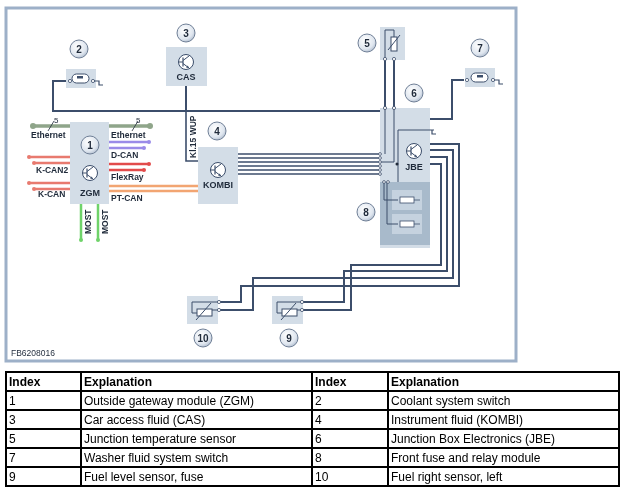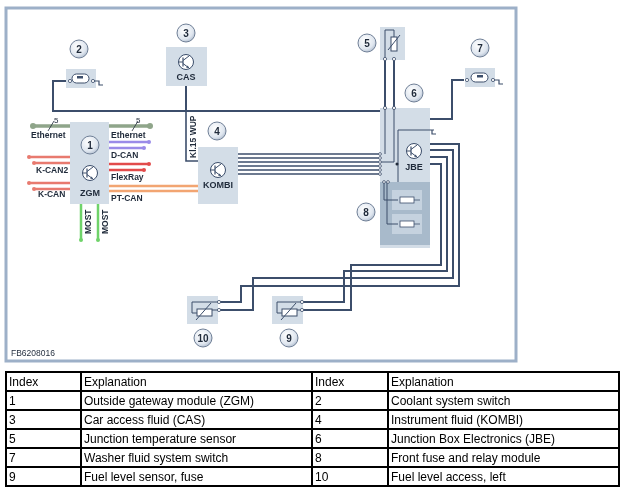--- a/index.html
+++ b/index.html
@@ -19,21 +19,21 @@
   .lbl { font-family: "Liberation Sans", sans-serif; font-size: 8.5px; font-weight: bold; fill: #1f2a3a; }
   .lbl-sm { font-family: "Liberation Sans", sans-serif; font-size: 8px; fill: #1f2a3a; }
   .mod-lbl { font-family: "Liberation Sans", sans-serif; font-size: 9px; font-weight: bold; fill: #1f2a3a; }
   .badge circle { fill: url(#badgeGrad); stroke: #6f7f96; stroke-width: 1; }
   .badge text { font-family: "Liberation Sans", sans-serif; font-size: 10px; font-weight: bold; fill: #1f2a3a; text-anchor: middle; }
   .node { fill: #ffffff; stroke: #3c4e6b; stroke-width: 0.8; }
   .fig-id { font-family: "Liberation Sans", sans-serif; font-size: 8.5px; fill: #1f2a3a; }
 
   table.legend { position: absolute; left: 5px; top: 371px; width: 615px; border-collapse: collapse; font-family: "Liberation Sans", sans-serif; font-size: 12px; }
   table.legend td, table.legend th { border: 2px solid #000; padding: 0 2px; height: 17px; text-align: left; color: #000; white-space: nowrap; }
-  table.legend th { font-weight: normal; }
+  table.legend th { font-weight: bold; }
   table.legend col.c1 { width: 75px; }
   table.legend col.c2 { width: 231px; }
   table.legend col.c3 { width: 76px; }
 </style>
 </head>
 <body>
 
 <svg id="diagram" viewBox="0 0 627 368" xmlns="http://www.w3.org/2000/svg">
   <defs>
     <radialGradient id="badgeGrad" cx="40%" cy="35%" r="70%">
@@ -312,16 +312,16 @@
     <tr>
       <td>7</td>
       <td>Washer fluid system switch</td>
       <td>8</td>
       <td>Front fuse and relay module</td>
     </tr>
     <tr>
       <td>9</td>
       <td>Fuel level sensor, fuse</td>
       <td>10</td>
-      <td>Fuel level access, left</td>
+      <td>Fuel right sensor, left</td>
     </tr>
   </tbody>
 </table>
 
 </body></html>

